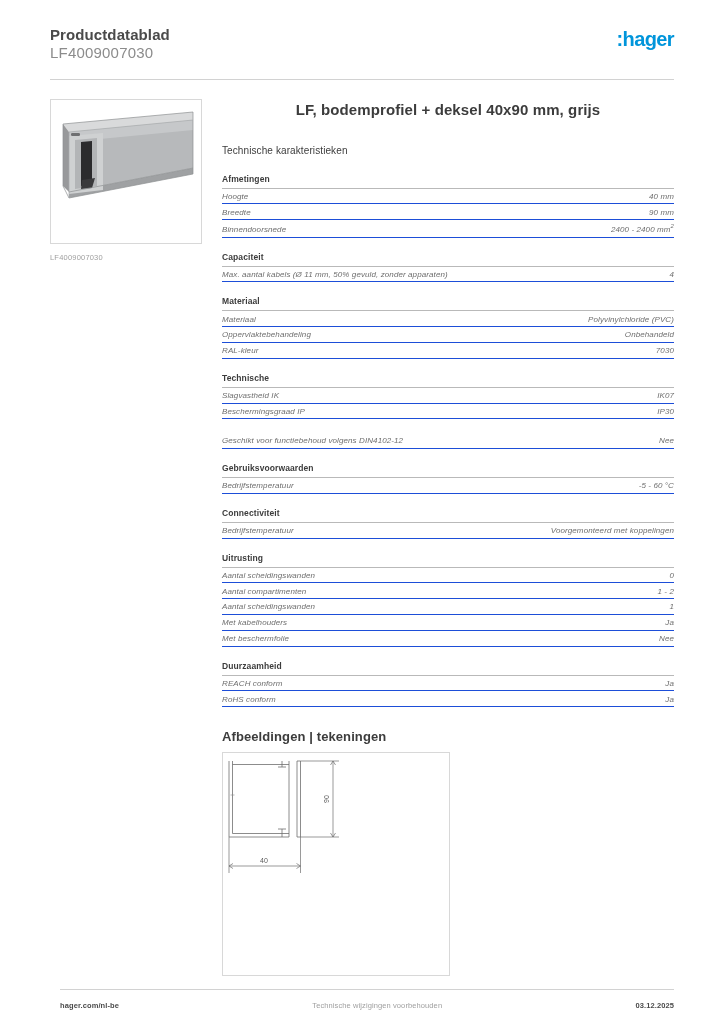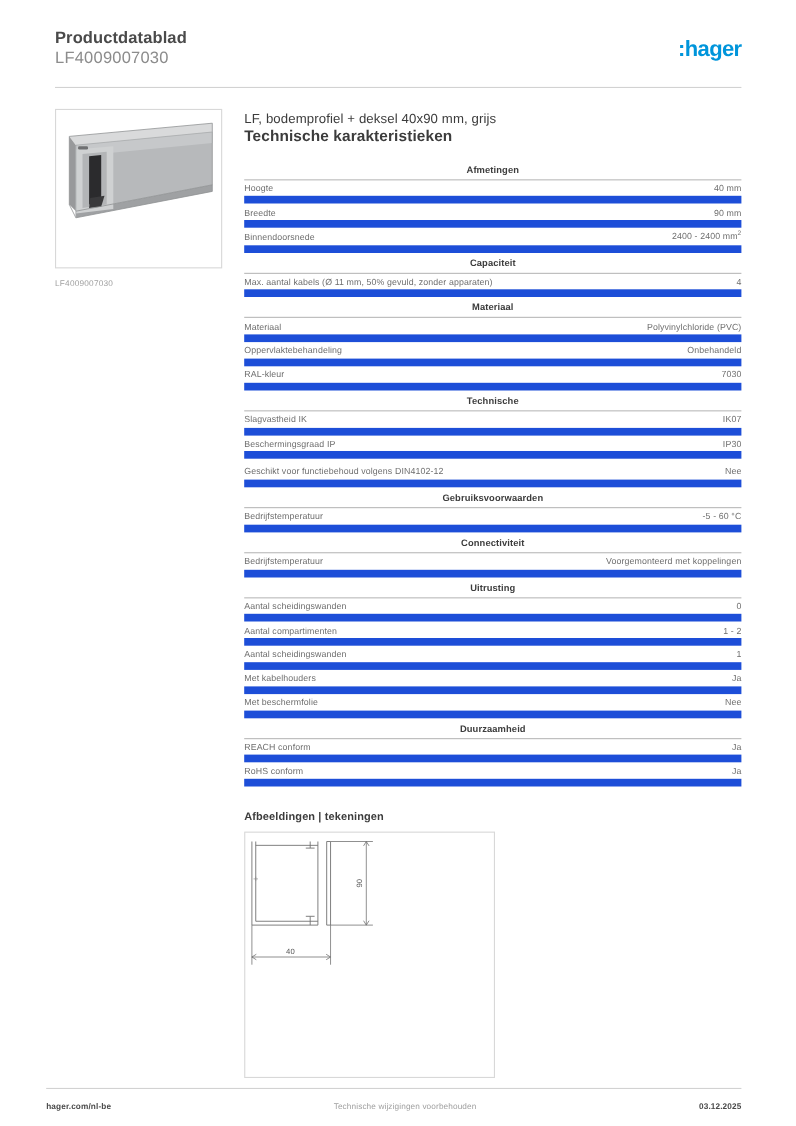--- a/index.html
+++ b/index.html
@@ -21,21 +21,21 @@
     position: absolute;
     left: 0; top: 0;
     width: 724px;
     height: 1024px;
     padding: 0 50px;
   }
 
   
   .header {
     display: flex;
-    align-items: center;
+    align-items: flex-start;
     justify-content: space-between;
     padding-top: 26px;
   }
   .title-block { line-height: 1.22; }
   .doc-title {
     font-size: 15px;
     font-weight: bold;
     color: #4a4a4a;
     letter-spacing: .1px;
   }
@@ -75,81 +75,83 @@
   }
   .product-figure svg { display: block; }
   .figure-caption {
     margin-top: 9px;
     font-size: 7.5px;
     color: #a0a0a0;
     letter-spacing: .2px;
   }
 
   .product-name {
-    font-size: 12px;
+    font-size: 15px;
+    font-weight: bold;
+    color: #3c3c3c;
+    letter-spacing: .1px;
+    padding-top: 2px;
+    text-align: center;
+  }
+  .tech-heading {
+    font-size: 10px;
     font-weight: normal;
     color: #3c3c3c;
-    letter-spacing: .1px;
-    padding-top: 2px;
-  }
-  .tech-heading {
-    font-size: 14px;
-    font-weight: bold;
-    color: #3c3c3c;
-    letter-spacing: .1px;
-  }
-
-  
-  .spec-section { margin-top: 4px; }
+    margin-top: 27px;
+    letter-spacing: .1px;
+  }
+
+  
+  .spec-section { margin-top: 14px; }
   .spec-section:first-of-type { margin-top: 18px; }
 
   .section-title {
     font-size: 8.5px;
     font-weight: bold;
     color: #3c3c3c;
     padding-bottom: 4px;
     border-bottom: 1px solid #b9b9b9;
     letter-spacing: .1px;
-    text-align: center;
   }
   .spec-row {
     display: flex;
     align-items: baseline;
     justify-content: space-between;
-    border-bottom: 7px solid #1d4ed8;
+    border-bottom: 1px solid #1d4ed8;
     padding: 3.2px 0 2.6px 0;
     font-size: 8px;
     color: #6e6e6e;
     letter-spacing: .1px;
+    font-style: italic;
   }
   .spec-label { text-align: left; padding-right: 12px; }
   .spec-value { text-align: left; white-space: nowrap; }
   .spec-value sup { font-size: 6px; vertical-align: super; }
 
   
   .drawings { margin-top: 22px; }
   .drawings-title {
-    font-size: 10px;
+    font-size: 13px;
     font-weight: bold;
     color: #3c3c3c;
     margin-bottom: 8px;
     letter-spacing: .1px;
   }
   .drawing-box {
     width: 228px;
     height: 224px;
     border: 1px solid #d8d8d8;
     background: #ffffff;
   }
   .drawing-box svg { display: block; }
 
   
   .footer {
     position: absolute;
-    left: 42px;
+    left: 60px;
     right: 50px;
     bottom: 14px;
   }
   .footer-rule { border-top: 1px solid #d2d2d2; }
   .footer-inner {
     display: flex;
     align-items: center;
     justify-content: space-between;
     padding-top: 11px;
     font-size: 7.5px;

